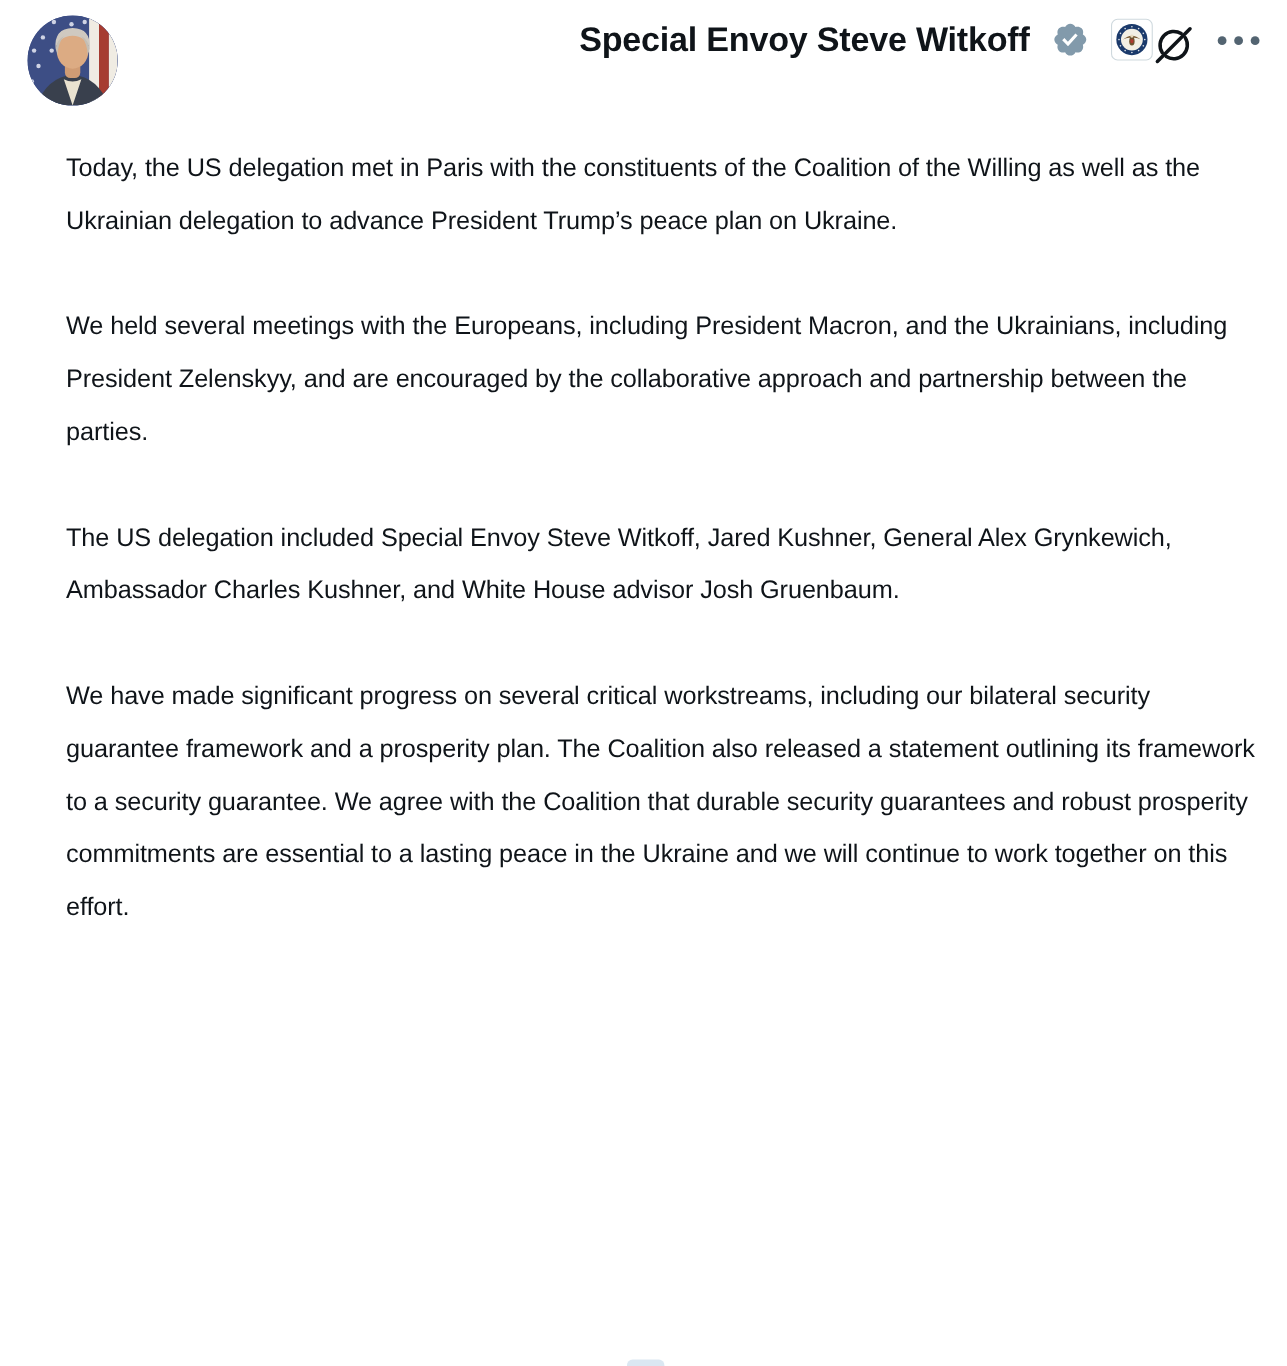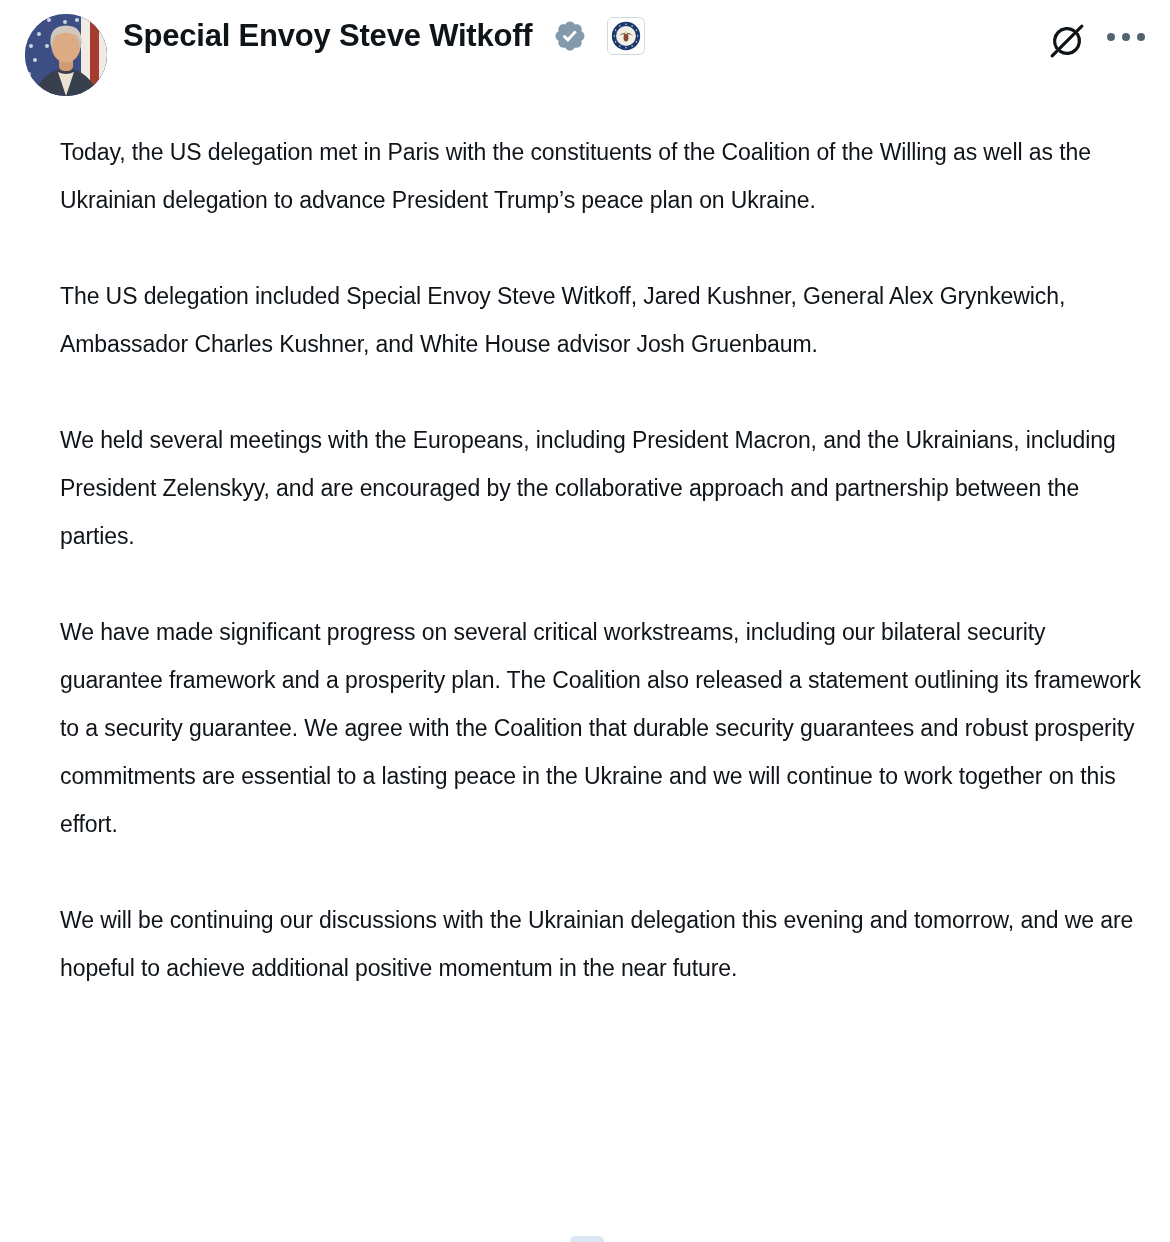--- a/index.html
+++ b/index.html
@@ -37,20 +37,21 @@
   .user-block {
     margin-left: 16px;
     flex: 1 1 auto;
     min-width: 0;
     padding-top: 2px;
   }
   .name-row {
     display: flex;
     align-items: center;
     gap: 20px;
+    justify-content: flex-end;
   }
   .display-name {
     font-size: 31px;
     font-weight: bold;
     line-height: 40px;
     color: #0f1419;
     letter-spacing: -0.2px;
     cursor: pointer;
     white-space: nowrap;
   }
@@ -214,21 +215,20 @@
           <circle cx="5" cy="5" r="4" fill="#536471"></circle>
           <circle cx="20" cy="5" r="4" fill="#536471"></circle>
           <circle cx="35" cy="5" r="4" fill="#536471"></circle>
         </svg>
       </button>
     </div>
   </header>
 
   <div class="tweet-text">
     <p>Today, the US delegation met in Paris with the constituents of the Coalition of the Willing as well as the Ukrainian delegation to advance President Trump’s peace plan on Ukraine.</p>
+    <p>We held several meetings with the Europeans, including President Macron, and the Ukrainians, including President Zelenskyy, and are encouraged by the collaborative approach and partnership between the parties.</p>
     <p>The US delegation included Special Envoy Steve Witkoff, Jared Kushner, General Alex Grynkewich, Ambassador Charles Kushner, and White House advisor Josh Gruenbaum.</p>
-    <p>We held several meetings with the Europeans, including President Macron, and the Ukrainians, including President Zelenskyy, and are encouraged by the collaborative approach and partnership between the parties.</p>
     <p>We have made significant progress on several critical workstreams, including our bilateral security guarantee framework and a prosperity plan. The Coalition also released a statement outlining its framework to a security guarantee. We agree with the Coalition that durable security guarantees and robust prosperity commitments are essential to a lasting peace in the Ukraine and we will continue to work together on this effort.</p>
-    <p>We will be continuing our discussions with the Ukrainian delegation this evening and tomorrow, and we are hopeful to achieve additional positive momentum in the near future.</p>
   </div>
 
   <div class="clipped-card-top"></div>
 
 </div>
 
 </body></html>

